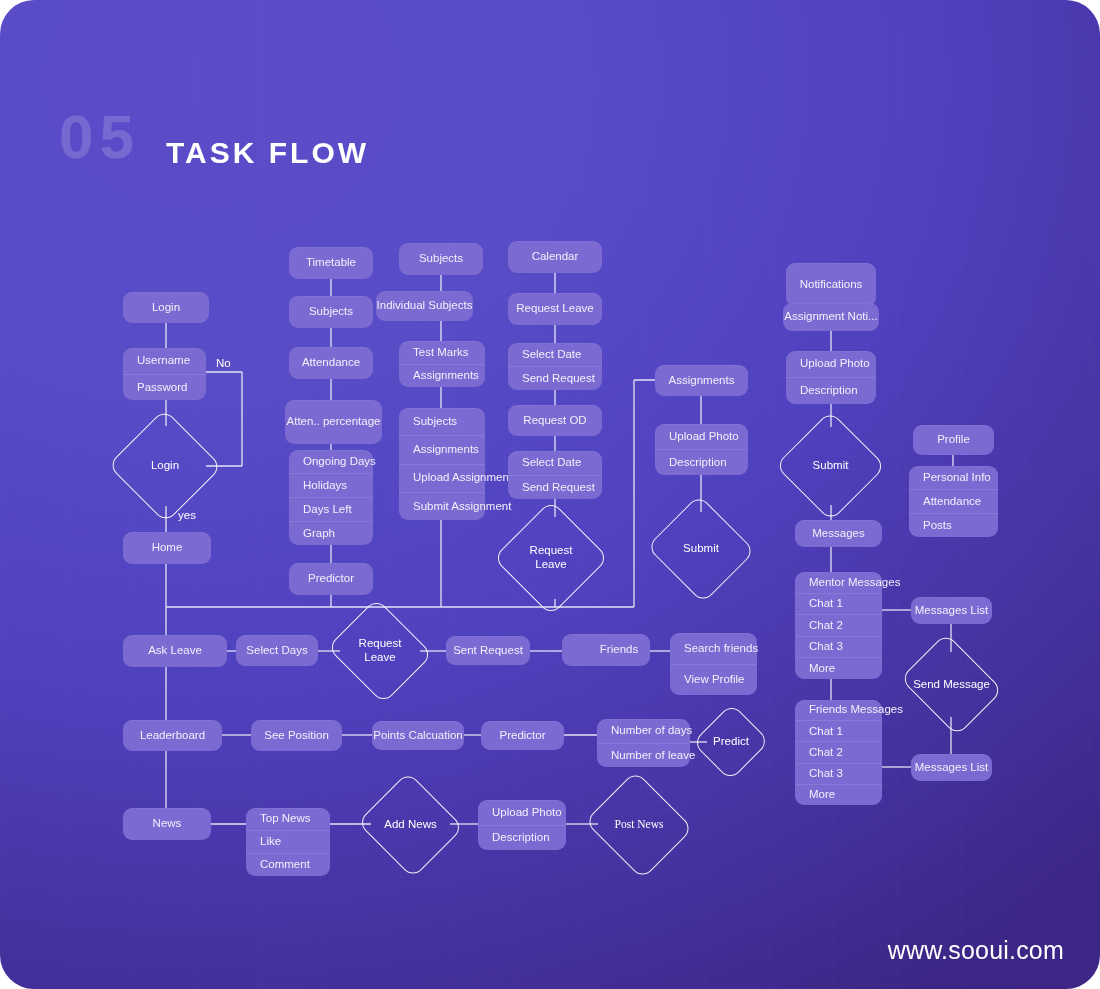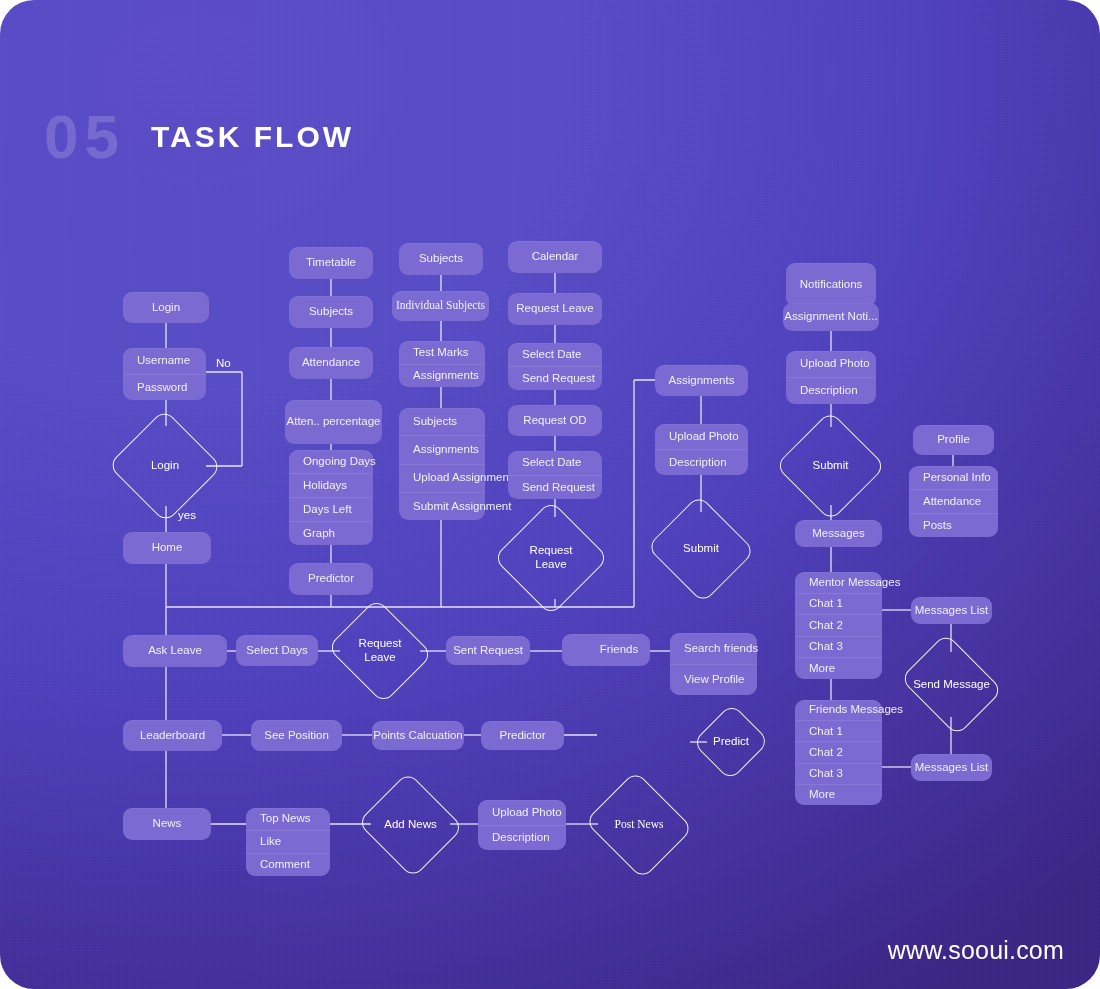--- a/index.html
+++ b/index.html
@@ -22,21 +22,21 @@
       repeating-linear-gradient(90deg, rgba(255,255,255,.016) 0 1px, rgba(0,0,0,0) 1px 2px);
     opacity:.9;
   }
   
   #bands{
     position:absolute;inset:0;pointer-events:none;
     background:repeating-linear-gradient(90deg, rgba(255,255,255,.012) 0 1px, rgba(255,255,255,0) 1px 64px);
   }
 
   
-  #header{position:absolute;left:44px;top:106px;display:flex;align-items:center;}
+  #header{position:absolute;left:59px;top:106px;display:flex;align-items:flex-end;}
   #num{
     font-size:62px;font-weight:bold;letter-spacing:6px;
     color:rgba(255,255,255,.17);line-height:1;
   }
   #title{
     margin-left:26px;font-size:30px;font-weight:bold;letter-spacing:3px;
     color:#ffffff;line-height:1;
   }
 
   #footer{
@@ -226,21 +226,21 @@
       <div class="row">Days Left</div>
       <div class="row">Graph</div>
     </div>
     <div class="node center" style="left:289px;top:563px;width:84px;height:32px;">
       <div class="row">Predictor</div>
     </div>
 
     <div class="node center" style="left:399px;top:243px;width:84px;height:32px;">
       <div class="row">Subjects</div>
     </div>
-    <div class="node center" style="left:392px;top:291px;width:97px;height:30px;font-family:Liberation Serif, serif;">
+    <div class="node center" style="left:376px;top:291px;width:97px;height:30px;">
       <div class="row">Individual Subjects</div>
     </div>
     <div class="node" style="left:399px;top:341px;width:86px;height:46px;">
       <div class="row">Test Marks</div>
       <div class="row">Assignments</div>
     </div>
     <div class="node" style="left:399px;top:408px;width:86px;height:112px;">
       <div class="row">Subjects</div>
       <div class="row">Assignments</div>
       <div class="row">Upload Assignment</div>
@@ -355,20 +355,24 @@
 
     <div class="node center" style="left:251px;top:720px;width:91px;height:31px;">
       <div class="row">See Position</div>
     </div>
     <div class="node center" style="left:372px;top:721px;width:92px;height:29px;">
       <div class="row">Points Calcuation</div>
     </div>
     <div class="node center" style="left:481px;top:721px;width:83px;height:29px;">
       <div class="row">Predictor</div>
     </div>
+    <div class="node" style="left:597px;top:719px;width:93px;height:48px;">
+      <div class="row">Number of days</div>
+      <div class="row">Number of leave</div>
+    </div>
     <div class="diamond" style="left:704px;top:714px;width:54px;height:56px;">
       <div class="dshape"></div>
       <div class="dlabel">Predict</div>
     </div>
 
     <div class="node" style="left:246px;top:808px;width:84px;height:68px;">
       <div class="row">Top News</div>
       <div class="row">Like</div>
       <div class="row">Comment</div>
     </div>

